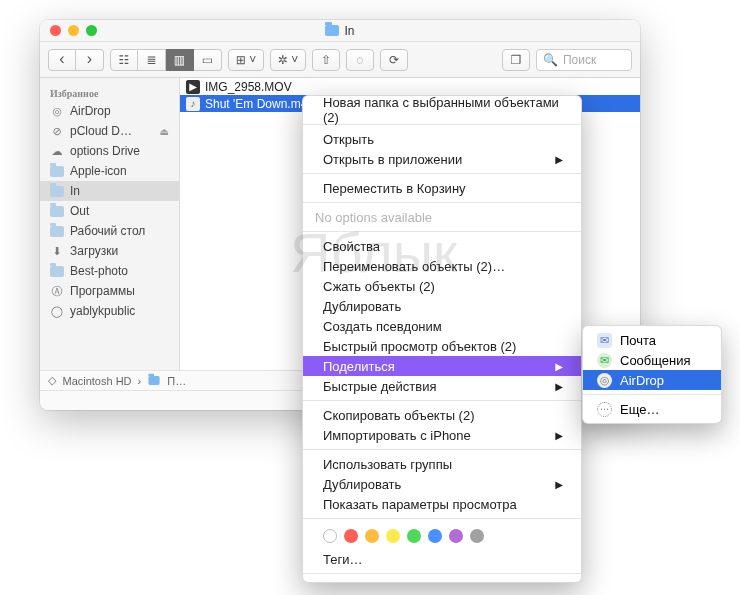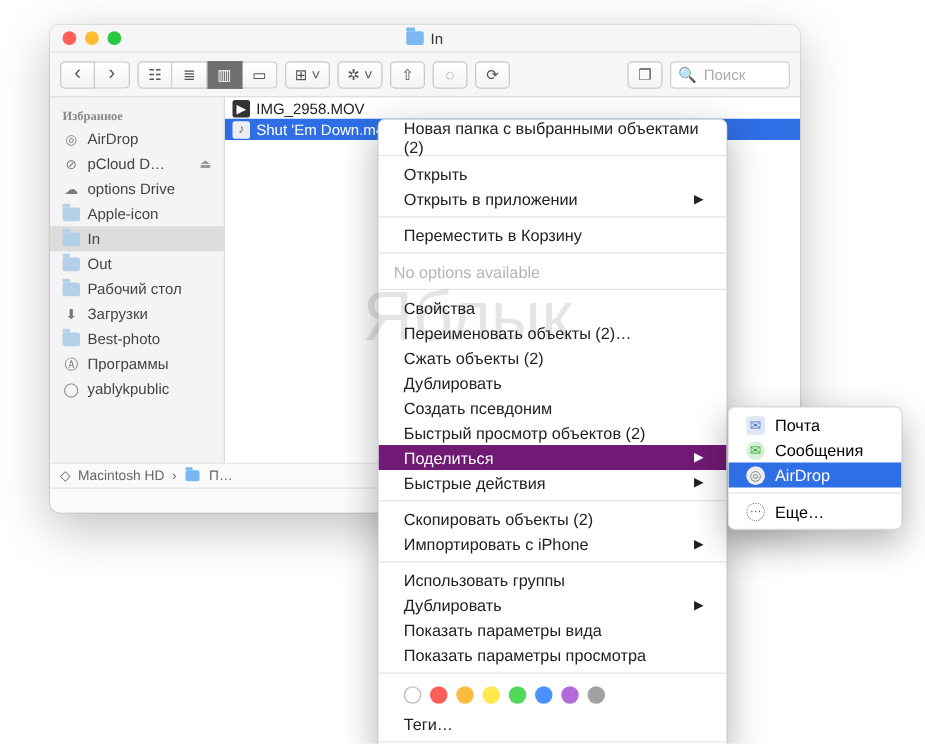--- a/index.html
+++ b/index.html
@@ -46,21 +46,21 @@
   .row .fi{width:14px;height:14px;display:flex;align-items:center;justify-content:center;font-size:10px;}
   .fi.mov{background:#333;color:#fff;border-radius:2px;}
   .fi.m4a{background:#eee;color:#666;border-radius:2px;}
 
   .pathbar{height:20px;border-top:1px solid #e3e3e3;background:#fafafa;display:flex;align-items:center;padding:0 8px;gap:6px;font-size:11px;color:#666;}
   .statusbar{height:20px;border-top:1px solid #e3e3e3;background:#fafafa;display:flex;align-items:center;justify-content:center;font-size:11px;color:#666;}
 
   .ctxmenu{position:absolute; left:302px; top:95px; width:280px; background:#fff; border:1px solid rgba(0,0,0,.15); border-radius:6px; box-shadow:0 10px 30px rgba(0,0,0,.3); font-size:13px; color:#222; padding:4px 0;}
   .mi{padding:3px 18px 3px 20px; display:flex; align-items:center; justify-content:space-between; height:20px;}
   .mi.disabled{color:#b5b5b5;padding-left:12px;}
-  .mi.highlight{background:#701a75;color:#fff;}
+  .mi.highlight{background:#8b5cf6;color:#fff;}
   .msep{height:1px;background:#e5e5e5;margin:4px 0;}
   .arrow{font-size:10px;color:inherit;}
   .tagrow{display:flex; gap:7px; padding:6px 20px;}
   .tagdot{width:14px;height:14px;border-radius:50%;}
   .tagdot.none{border:1.5px solid #bbb;background:transparent;}
 
   .submenu{position:absolute; left:582px; top:325px; width:140px; background:#fff; border:1px solid rgba(0,0,0,.15); border-radius:6px; box-shadow:0 10px 28px rgba(0,0,0,.3); font-size:13px; padding:4px 0;}
   .si{display:flex;align-items:center;gap:8px;padding:3px 14px;height:20px;}
   .si.highlight{background:#2f6fe6;color:#fff;}
   .si .ic{width:15px;height:15px;border-radius:3px;display:flex;align-items:center;justify-content:center;font-size:11px;}
@@ -246,23 +246,20 @@
     </div>
   <div class="msep"></div>
   <div class="mi">
       <span>Использовать группы</span>
     </div>
   <div class="mi">
       <span>Дублировать</span>
       <span class="arrow">▶</span>
     </div>
   <div class="mi">
-      <span>Показать параметры вида</span>
-    </div>
-  <div class="mi">
       <span>Показать параметры просмотра</span>
     </div>
   <div class="msep"></div>
   <div class="tagrow">
     <span class="tagdot none"></span>
     <span class="tagdot" style="background:#ff5f57"></span>
     <span class="tagdot" style="background:#fdbc40"></span>
     <span class="tagdot" style="background:#fee94e"></span>
     <span class="tagdot" style="background:#50d85a"></span>
     <span class="tagdot" style="background:#4a90ff"></span>

